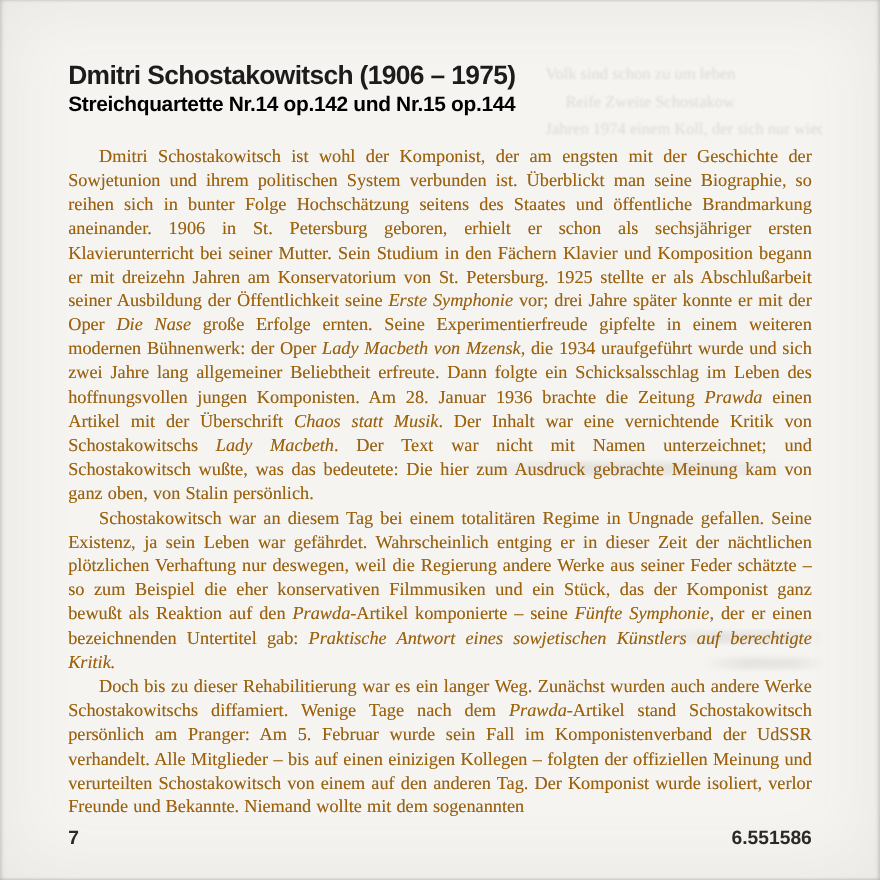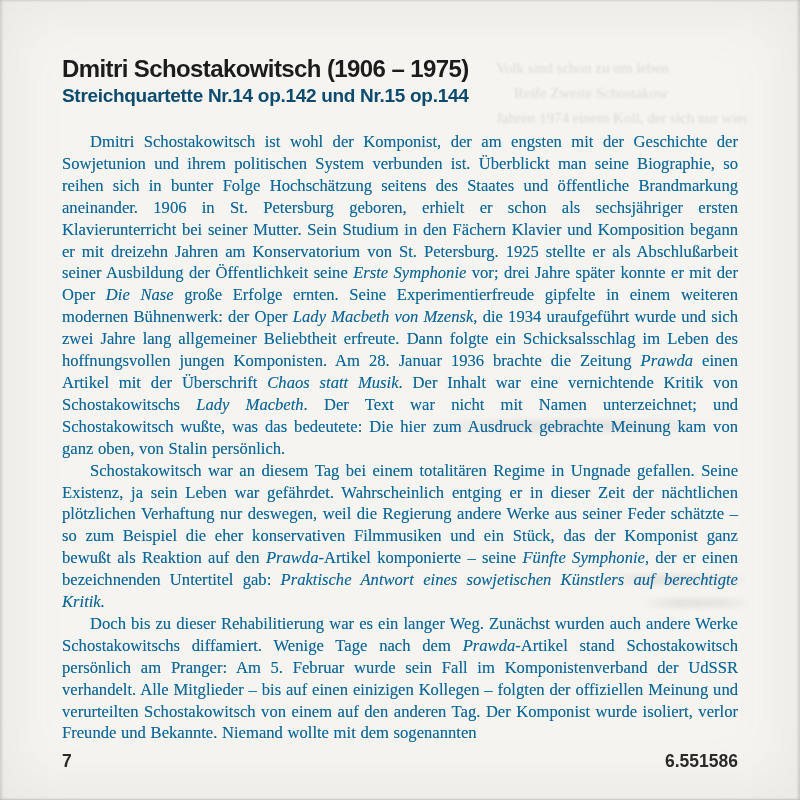--- a/index.html
+++ b/index.html
@@ -44,30 +44,30 @@
     letter-spacing: -0.6px;
     color: #1c1c1c;
   }
   .doc-subtitle {
     margin: 3px 0 0 0;
     font-family: "Liberation Sans", sans-serif;
     font-weight: bold;
     font-size: 19px;
     line-height: 21px;
     letter-spacing: -0.3px;
-    color: #0c4a6e;
+    color: #000000;
   }
   .body-text {
     margin-top: 25px;
     font-size: 16.6px;
     line-height: 21.9px;
     text-align: justify;
     hyphens: none;
     word-spacing: 0.5px;
-    color: #0369a1;
+    color: #a16207;
     text-shadow: 0 0 0.5px rgba(53, 50, 42, 0.4);
   }
   .body-text p {
     margin: 0;
     text-indent: 28px;
   }
   .body-text em {
     font-style: italic;
   }
   .doc-footer {

